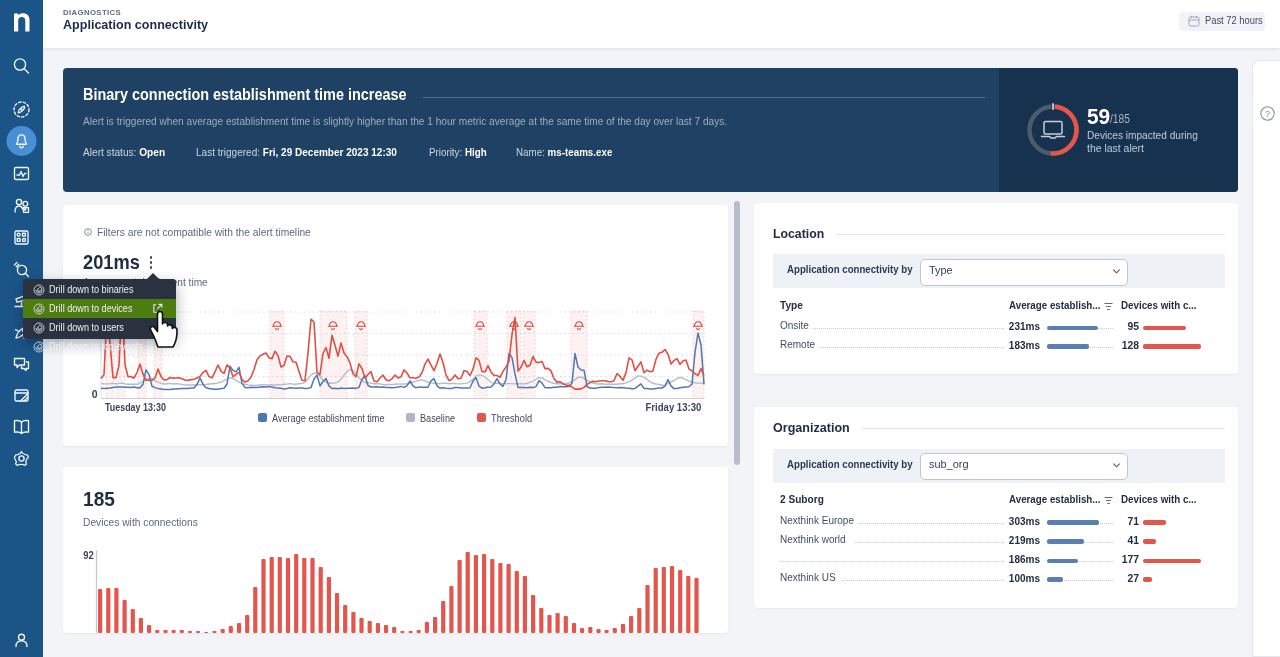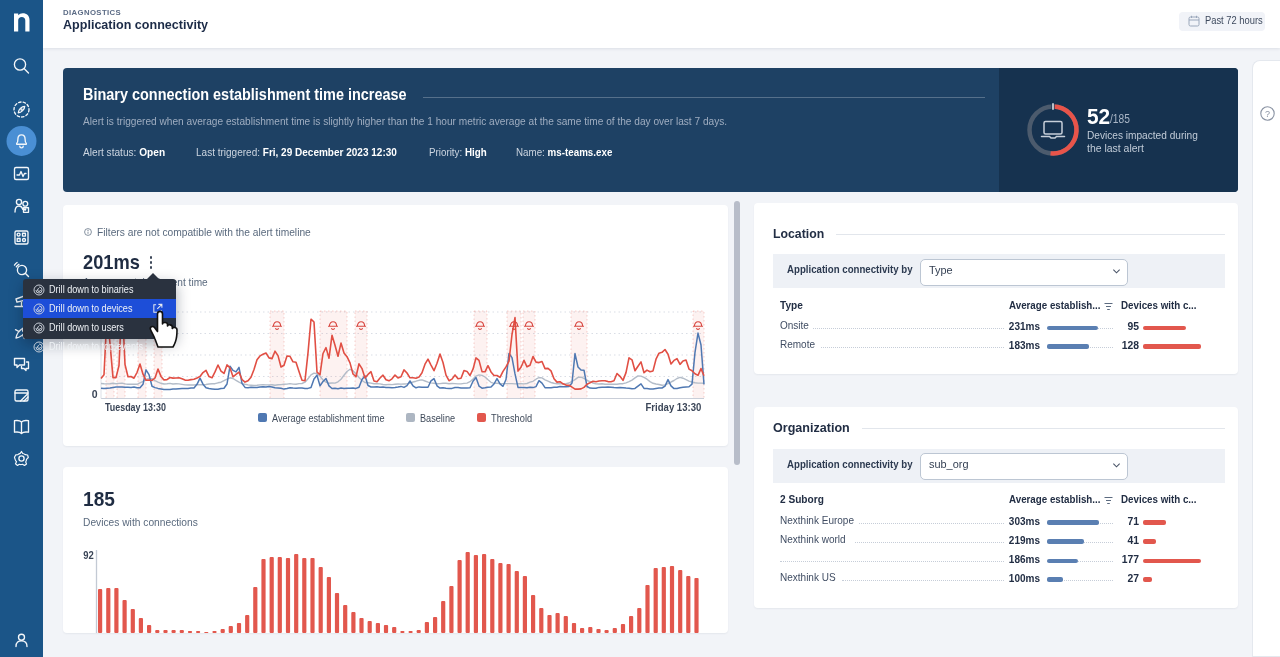--- a/index.html
+++ b/index.html
@@ -22,21 +22,21 @@
 <div style="position:absolute;left:63px;top:68px;width:1175px;height:124px;border-radius:4px;background:#1e4164;overflow:hidden">
 <div style="position:absolute;left:936px;top:0;width:239px;height:124px;background:#16324f"></div>
   </div>
 <div style="position:absolute;left:83px;top:86.0px;font-size:17px;font-weight:700;color:#ffffff;line-height:1;white-space:pre;transform:scaleX(0.85);transform-origin:left center;">Binary connection establishment time increase</div>
 <div style="position:absolute;left:423px;top:97px;width:562px;border-top:1px solid rgba(255,255,255,0.25)"></div>
 <div style="position:absolute;left:83px;top:115.6px;font-size:11px;font-weight:400;color:#9fadc0;line-height:1;white-space:pre;transform:scaleX(0.92);transform-origin:left center;">Alert is triggered when average establishment time is slightly higher than the 1 hour metric average at the same time of the day over last 7 days.</div>
 <div style="position:absolute;left:83px;top:147.1px;font-size:11px;font-weight:400;color:#ccd5e0;line-height:1;white-space:pre;transform:scaleX(0.92);transform-origin:left center;">Alert status: <b style="color:#fff">Open</b></div>
 <div style="position:absolute;left:196px;top:147.1px;font-size:11px;font-weight:400;color:#ccd5e0;line-height:1;white-space:pre;transform:scaleX(0.91);transform-origin:left center;">Last triggered: <b style="color:#fff">Fri, 29 December 2023 12:30</b></div>
 <div style="position:absolute;left:429px;top:147.1px;font-size:11px;font-weight:400;color:#ccd5e0;line-height:1;white-space:pre;transform:scaleX(0.89);transform-origin:left center;">Priority: <b style="color:#fff">High</b></div>
 <div style="position:absolute;left:516px;top:147.1px;font-size:11px;font-weight:400;color:#ccd5e0;line-height:1;white-space:pre;transform:scaleX(0.89);transform-origin:left center;">Name: <b style="color:#fff">ms-teams.exe</b></div>
-<div style="position:absolute;left:1087px;top:107.0px;font-size:21.5px;font-weight:700;color:#ffffff;line-height:1;white-space:pre;transform:scaleX(0.97);transform-origin:left center;">52</div>
+<div style="position:absolute;left:1087px;top:107.0px;font-size:21.5px;font-weight:700;color:#ffffff;line-height:1;white-space:pre;transform:scaleX(0.97);transform-origin:left center;">59</div>
 <div style="position:absolute;left:1110px;top:113.1px;font-size:12.5px;font-weight:400;color:#a9b6c6;line-height:1;white-space:pre;transform:scaleX(0.82);transform-origin:left center;">/185</div>
 <div style="position:absolute;left:1087px;top:129.6px;font-size:11px;font-weight:400;color:#c2ccd8;line-height:1;white-space:pre;transform:scaleX(0.92);transform-origin:left center;">Devices impacted during</div>
 <div style="position:absolute;left:1087px;top:143.1px;font-size:11px;font-weight:400;color:#c2ccd8;line-height:1;white-space:pre;transform:scaleX(0.95);transform-origin:left center;">the last alert</div>
 <svg width="60" height="60" viewBox="0 0 60 60" style="position:absolute;left:1023px;top:100px">
 <circle cx="30" cy="30" r="23.5" stroke="#4c5b6d" stroke-width="4.5" fill="none"></circle>
 <path d="M30.00,6.50 A23.5,23.5 0 1 1 27.54,53.37" stroke="#e8544a" stroke-width="4.5" fill="none"></path>
 <line x1="30" y1="3" x2="30" y2="10" stroke="#16324f" stroke-width="3.2"></line>
 <line x1="30" y1="3.2" x2="30" y2="9.8" stroke="#ffffff" stroke-width="1.4"></line>
 <g stroke="#c7d0da" stroke-width="1.5" fill="none" stroke-linecap="round">
 <rect x="21" y="21.5" width="18" height="12.5" rx="1.5"></rect>
@@ -291,21 +291,21 @@
   </svg>
 <div style="position:absolute;left:23px;top:279px;width:153px;height:60px;background:#2a323f;border-radius:3px;box-shadow:0 5px 14px rgba(10,20,40,0.35);z-index:40">
 <div style="position:absolute;left:123px;top:-6px;width:0;height:0;border-left:7px solid transparent;border-right:7px solid transparent;border-bottom:7px solid #2a323f"></div>
 <div style="position:absolute;left:0;top:1px;width:153px;height:19px;background:transparent">
 <svg width="12" height="12" viewBox="0 0 13 13" style="position:absolute;left:10px;top:3.5px">
         <circle cx="6.5" cy="6.5" r="5.4" stroke="#cfd5dd" stroke-width="1" fill="none"></circle>
         <path d="M6.5,3.2 a3.3,3.3 0 1 1 -3.3,3.3 M6.5,4.9 a1.6,1.6 0 1 0 1.6,1.6" stroke="#cfd5dd" stroke-width="1" fill="none"></path>
       </svg>
 <div style="position:absolute;left:25.5px;top:5px;font-size:10px;color:#eef1f5;line-height:1;white-space:pre;transform:scaleX(0.91);transform-origin:left center">Drill down to binaries</div>
     </div>
-<div style="position:absolute;left:0;top:20px;width:153px;height:19px;background:#1d4ed8">
+<div style="position:absolute;left:0;top:20px;width:153px;height:19px;background:#4d7c0f">
 <svg width="12" height="12" viewBox="0 0 13 13" style="position:absolute;left:10px;top:3.5px">
         <circle cx="6.5" cy="6.5" r="5.4" stroke="#cfd5dd" stroke-width="1" fill="none"></circle>
         <path d="M6.5,3.2 a3.3,3.3 0 1 1 -3.3,3.3 M6.5,4.9 a1.6,1.6 0 1 0 1.6,1.6" stroke="#cfd5dd" stroke-width="1" fill="none"></path>
       </svg>
 <div style="position:absolute;left:25.5px;top:5px;font-size:10px;color:#eef1f5;line-height:1;white-space:pre;transform:scaleX(0.91);transform-origin:left center">Drill down to devices</div>
       <svg width="11" height="11" viewBox="0 0 12 12" style="position:absolute;right:13px;top:4px">
         <path d="M4.5,2 L2,2 L2,10 L10,10 L10,7.5 M7,1.5 L10.8,1.5 L10.8,5.3 M10.5,1.8 L5.8,6.5" stroke="#e8ebf0" stroke-width="1.1" fill="none"></path>
       </svg>
     </div>
 <div style="position:absolute;left:0;top:39px;width:153px;height:19px;background:transparent">

